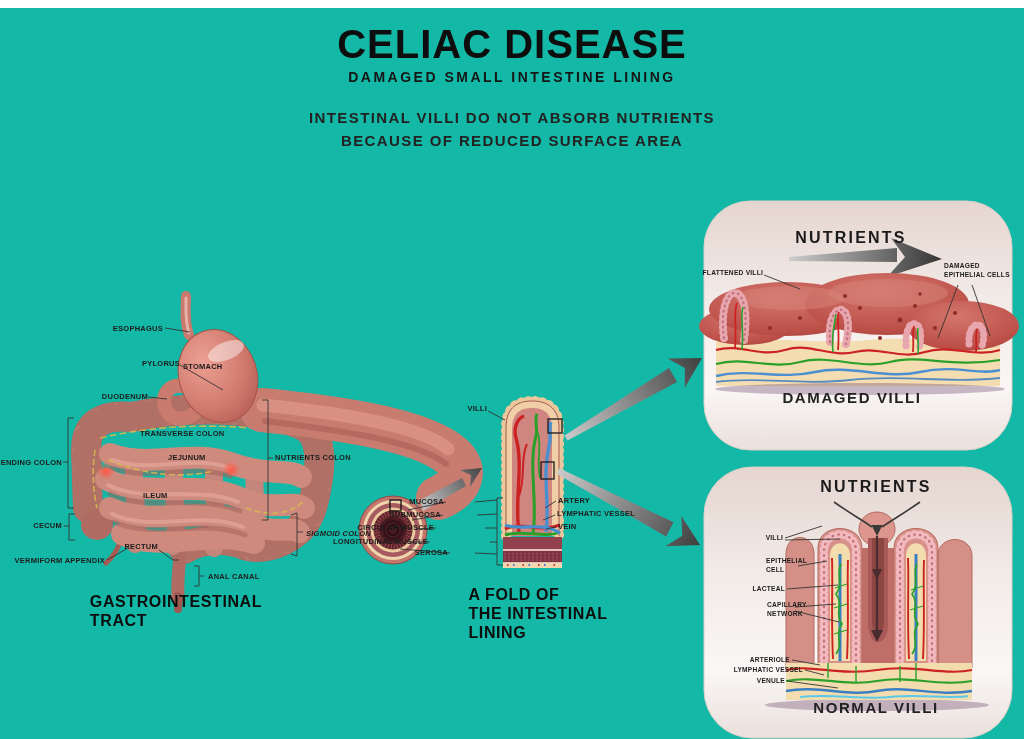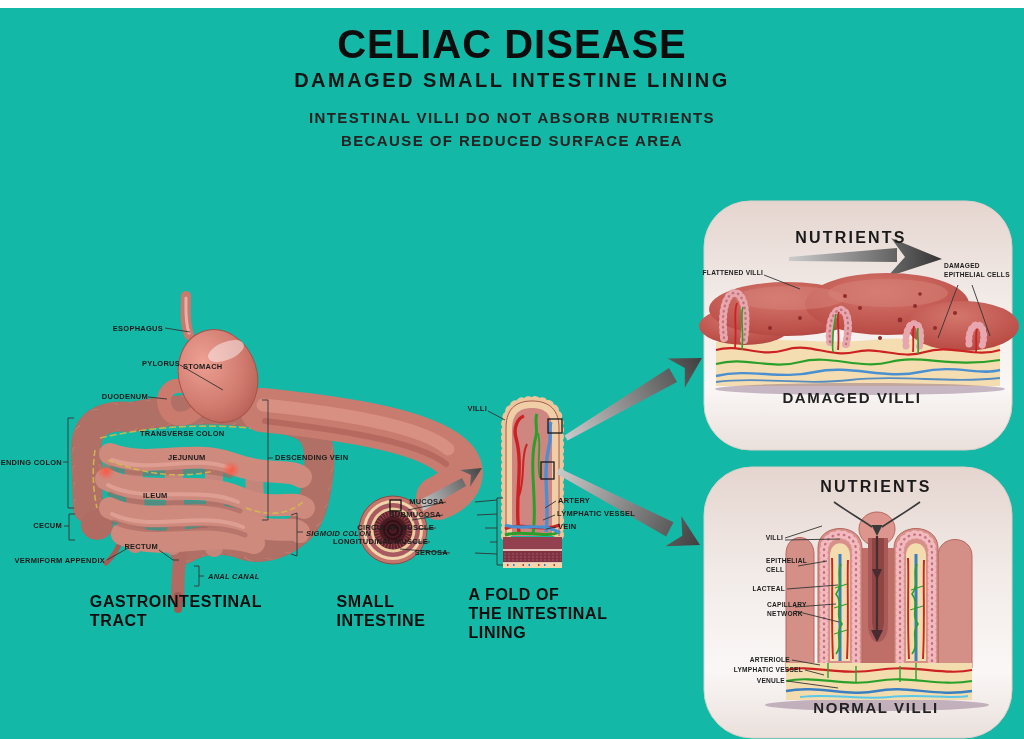--- a/index.html
+++ b/index.html
@@ -1,21 +1,21 @@
 <!DOCTYPE html>
 <html><head>
 <meta charset="utf-8">
 <style>
   html,body{margin:0;padding:0;background:#ffffff;}
   #stage{position:relative;width:1024px;height:739px;background:#14b8a6;overflow:hidden;
          font-family:"Liberation Sans", sans-serif;color:#111;margin-top:8px;}
   #art{position:absolute;left:0;top:0;width:1024px;height:739px;}
   .txt{position:absolute;white-space:nowrap;color:#1b1b1b;}
   .title{font-size:40px;font-weight:900;letter-spacing:1px;color:#0d0d0d;}
-  .subtitle{font-size:20px;font-weight:700;letter-spacing:2.5px;color:#151515;}
+  .subtitle{font-size:14px;font-weight:700;letter-spacing:2.5px;color:#151515;}
   .desc{font-size:15px;font-weight:600;letter-spacing:1.4px;color:#222;}
   .ctr{transform:translateX(-50%);text-align:center;}
   .lbl{font-size:7.5px;font-weight:700;letter-spacing:.25px;color:#1c1c1c;}
   .xs{font-size:6.6px;}
   .lbl-r{transform:translateX(-100%);}
   .cap{font-size:16px;font-weight:800;letter-spacing:.6px;line-height:19px;color:#0d0d0d;text-align:left;}
   .pcap{font-size:15px;font-weight:600;letter-spacing:1.6px;color:#222;}
   .nutr{font-size:16px;font-weight:700;letter-spacing:2.2px;color:#1a1a1a;}
 </style>
 </head>
@@ -322,30 +322,29 @@
 <div class="txt desc ctr" style="left:512px;top:101px;">INTESTINAL VILLI DO NOT ABSORB NUTRIENTS</div>
 <div class="txt desc ctr" style="left:512px;top:124px;">BECAUSE OF REDUCED SURFACE AREA</div>
 
 <div class="txt lbl lbl-r" style="left:163px;top:316px;">ESOPHAGUS</div>
 <div class="txt lbl lbl-r" style="left:180px;top:351px;">PYLORUS</div>
 <div class="txt lbl" style="left:183px;top:354px;">STOMACH</div>
 <div class="txt lbl lbl-r" style="left:148px;top:384px;">DUODENUM</div>
 <div class="txt lbl" style="left:140px;top:421px;">TRANSVERSE COLON</div>
 <div class="txt lbl" style="left:168px;top:445px;">JEJUNUM</div>
 <div class="txt lbl lbl-r" style="left:62px;top:450px;">ASCENDING COLON</div>
-<div class="txt lbl" style="left:275px;top:445px;">DESCENDING VEIN</div>
+<div class="txt lbl" style="left:275px;top:445px;">NUTRIENTS COLON</div>
 <div class="txt lbl" style="left:143px;top:483px;">ILEUM</div>
 <div class="txt lbl lbl-r" style="left:62px;top:513px;">CECUM</div>
 <div class="txt lbl" style="left:306px;top:521px;font-style:italic;">SIGMOID COLON</div>
 <div class="txt lbl lbl-r" style="left:158px;top:534px;">RECTUM</div>
 <div class="txt lbl lbl-r" style="left:105px;top:548px;">VERMIFORM APPENDIX</div>
-<div class="txt lbl" style="left:208px;top:564px;font-style:italic;">ANAL CANAL</div>
+<div class="txt lbl" style="left:208px;top:564px;">ANAL CANAL</div>
 <div class="txt cap ctr" style="left:176px;top:584px;"><span>GASTROINTESTINAL</span><br><span>TRACT</span></div>
 
-<div class="txt cap ctr" style="left:381px;top:584px;"><span>SMALL</span><br><span>INTESTINE</span></div>
 
 <div class="txt lbl lbl-r" style="left:487px;top:396px;">VILLI</div>
 <div class="txt lbl lbl-r" style="left:444px;top:489px;text-align:right;">MUCOSA</div>
 <div class="txt lbl lbl-r" style="left:441px;top:502px;">SUBMUCOSA</div>
 <div class="txt lbl lbl-r" style="left:434px;top:515px;">CIRCULAR MUSCLE</div>
 <div class="txt lbl lbl-r" style="left:428px;top:529px;">LONGITUDINAL MUSCLE</div>
 <div class="txt lbl lbl-r" style="left:448px;top:540px;">SEROSA</div>
 <div class="txt lbl" style="left:558px;top:488px;">ARTERY</div>
 <div class="txt lbl" style="left:557px;top:501px;">LYMPHATIC VESSEL</div>
 <div class="txt lbl" style="left:558px;top:514px;">VEIN</div>

